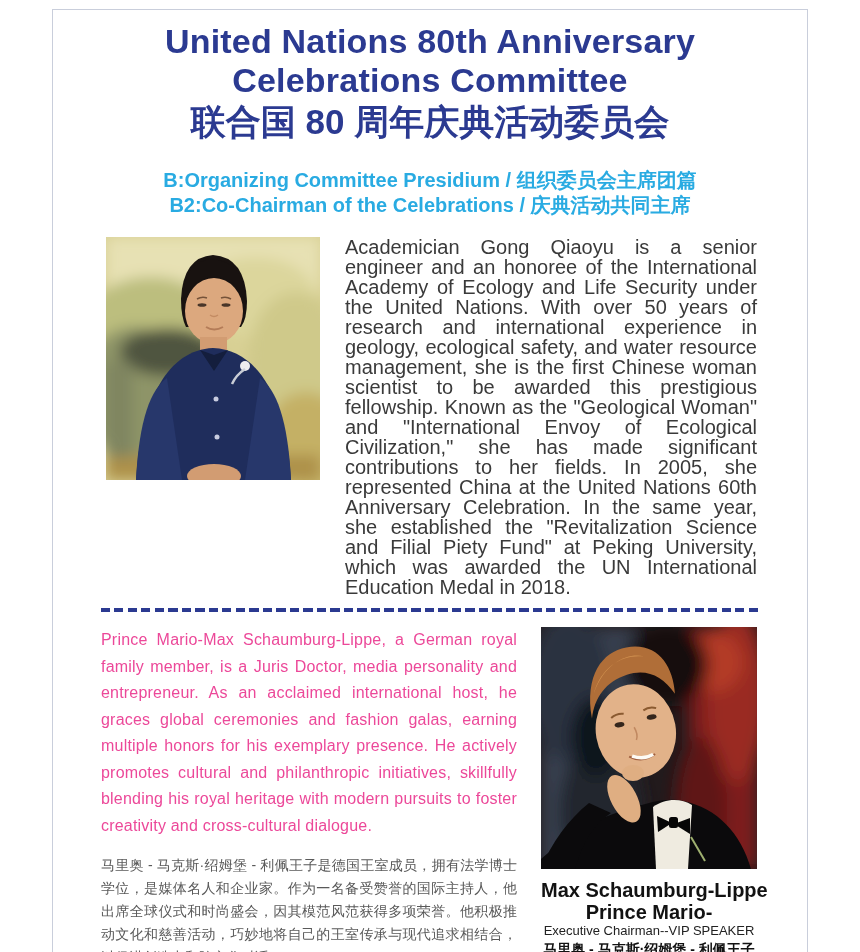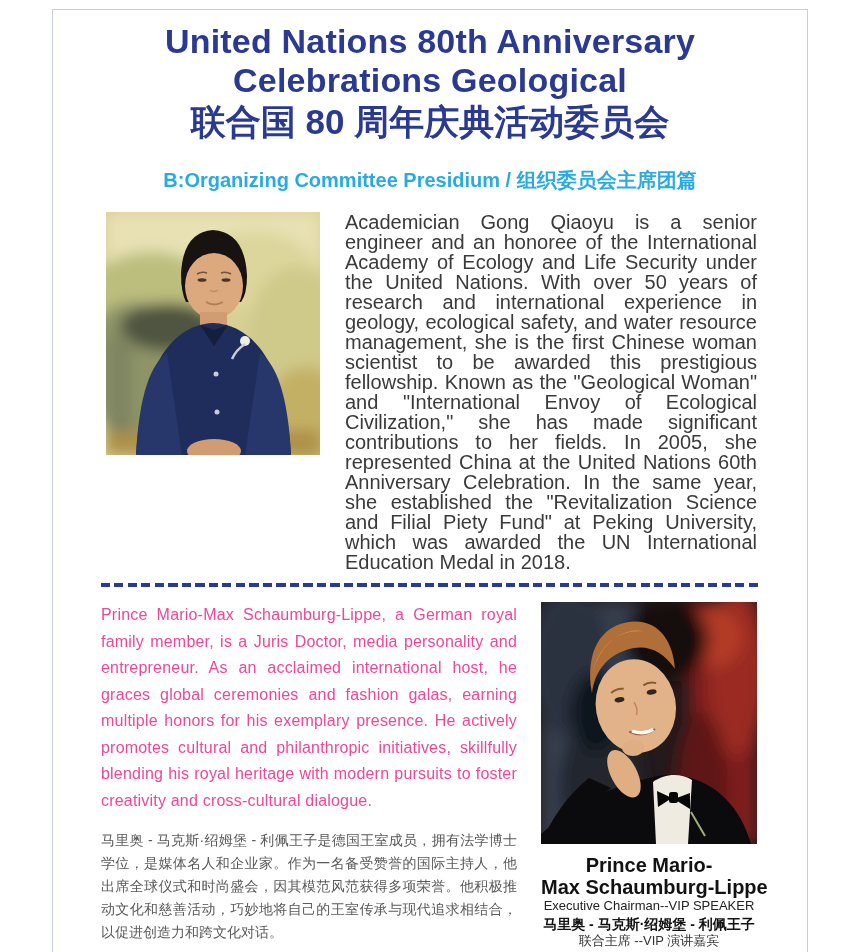--- a/index.html
+++ b/index.html
@@ -46,24 +46,25 @@
   .cap2-name-zh { font-size:14px; font-weight:bold; color:#121212; line-height:16px; margin-top:3px; }
   .cap2-title-zh { font-size:13px; color:#333; line-height:14px; margin-top:2px; }
 </style>
 </head>
 <body>
 
 <div class="page">
 
   <div class="header">
     <div class="title-en">United Nations 80th Anniversary</div>
-    <div class="title-en">Celebrations Geological</div>
+    <div class="title-en">Celebrations Committee</div>
     <div class="title-zh">联合国 80 周年庆典活动委员会</div>
     <div class="subtitles">
       <div class="subtitle">B:Organizing Committee Presidium / 组织委员会主席团篇</div>
+      <div class="subtitle">B2:Co-Chairman of the Celebrations / 庆典活动共同主席</div>
     </div>
   </div>
 
   <div class="section1">
     <div class="col-photo1">
       <div class="photo-frame1">
         <svg width="214" height="243" viewBox="0 0 214 243">
           <defs>
             <filter id="pb1" x="-30%" y="-30%" width="160%" height="160%">
                 <feGaussianBlur stdDeviation="7"></feGaussianBlur>
@@ -161,22 +162,22 @@
           </g>
           <path d="M0,242 L34,242 C42,214 54,196 70,186 L48,176 C28,192 10,216 0,242 Z" fill="#0B0A0C"></path>
           <g transform="rotate(-28 82 170)">
             <ellipse cx="82" cy="172" rx="13" ry="26" fill="#DFAE82"></ellipse>
           </g>
           <ellipse cx="92" cy="146" rx="11" ry="8" fill="#DFAE82"></ellipse>
           <path d="M150,210 l14,24" stroke="#9FB070" stroke-width="2"></path>
         </svg>
       </div>
       <div class="cap2">
+        <div class="cap2-name-en">Max Schaumburg-Lippe</div>
         <div class="cap2-name-en">Prince Mario-</div>
-        <div class="cap2-name-en">Max Schaumburg-Lippe</div>
         <div class="cap2-title-en">Executive Chairman--VIP SPEAKER</div>
         <div class="cap2-name-zh">马里奥 - 马克斯·绍姆堡 - 利佩王子</div>
         <div class="cap2-title-zh">联合主席 --VIP 演讲嘉宾</div>
       </div>
     </div>
   </div>
 
 </div>
 
 </body></html>

